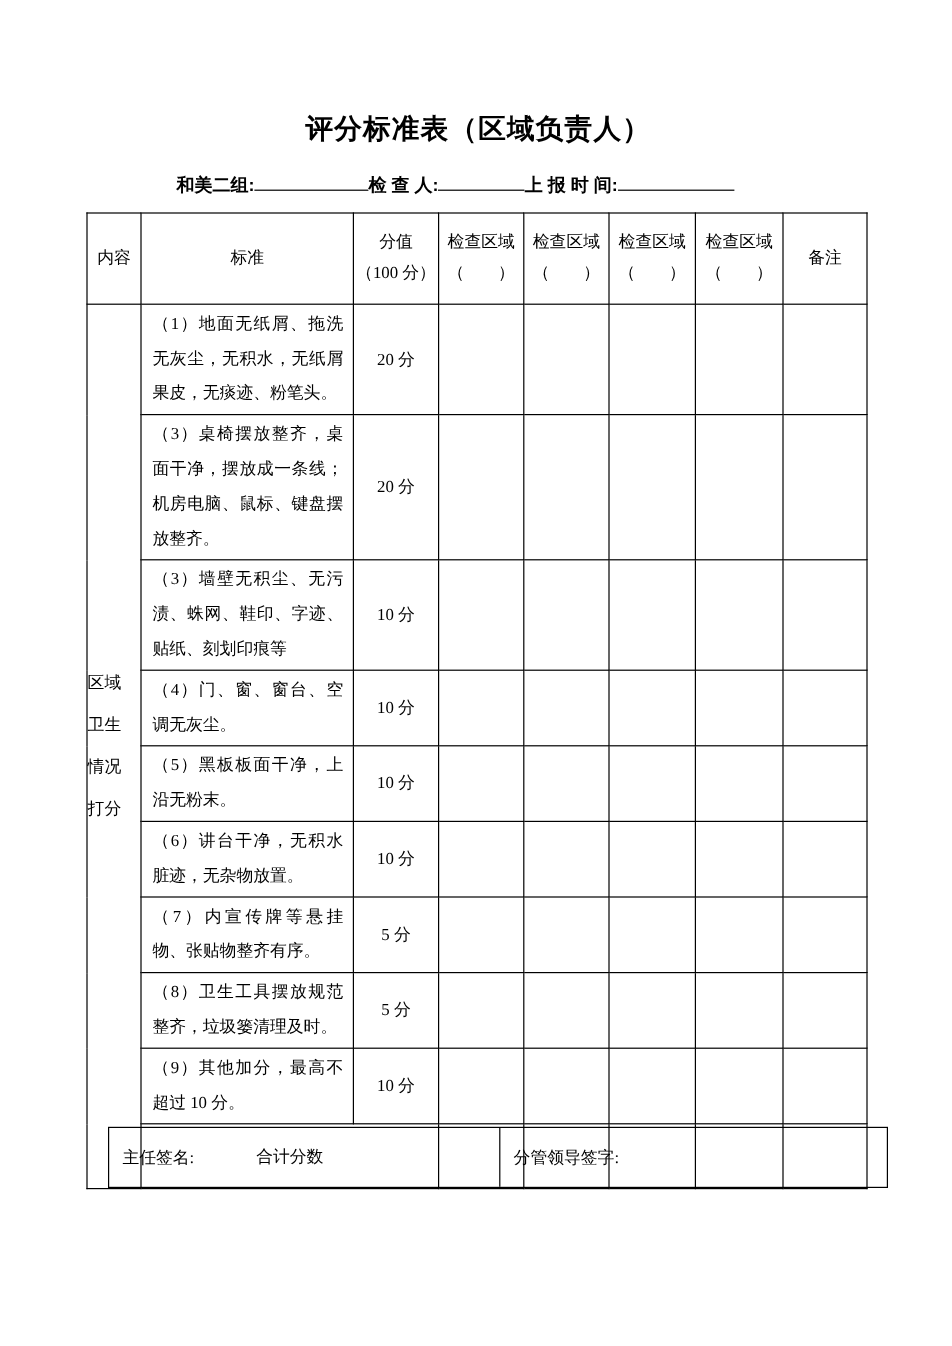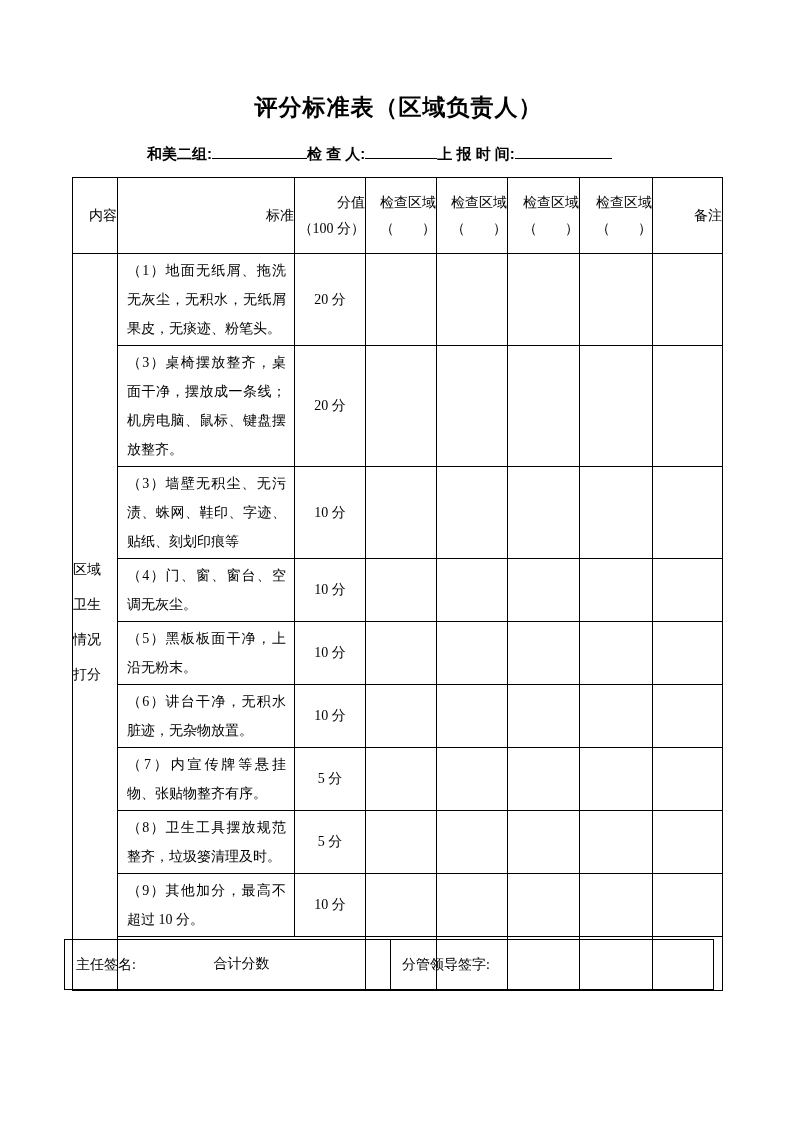--- a/index.html
+++ b/index.html
@@ -35,38 +35,38 @@
     position:absolute;top:177px;left:72px;
     width:650px;border-collapse:collapse;table-layout:fixed;
     font-size:14px;
   }
   .score-table td{
     border:1px solid #000;
     padding:0;
     vertical-align:middle;
     box-sizing:border-box;
   }
-  td.hdr{text-align:right;line-height:26px;}
+  td.hdr{text-align:center;line-height:26px;}
   td.hdr .pre{white-space:pre;}
   td.content-cell{text-align:left;}
   .v-label span{display:block;line-height:35px;}
   td.standard-cell{
     padding:2px 8px 2px 9px;
     text-align:justify;
     line-height:29px;
   }
   td.score-cell{text-align:center;white-space:pre;}
   td.fill-cell{background:#fff;}
   td.total-cell{text-align:center;}
   tr.row-tall{height:89px;}
   tr.row-short{height:61px;}
   tr.row-header{height:76px;}
   tr.row-total{height:54px;}
   .sig-row{
-    position:absolute;top:939px;left:64px;
+    position:absolute;top:939px;left:90px;
     width:650px;height:51px;
     display:flex;box-sizing:border-box;
     border:1px solid #000;
     font-size:14px;
   }
   .sig-cell{
     box-sizing:border-box;
     display:flex;align-items:center;
     padding-left:11px;
   }

